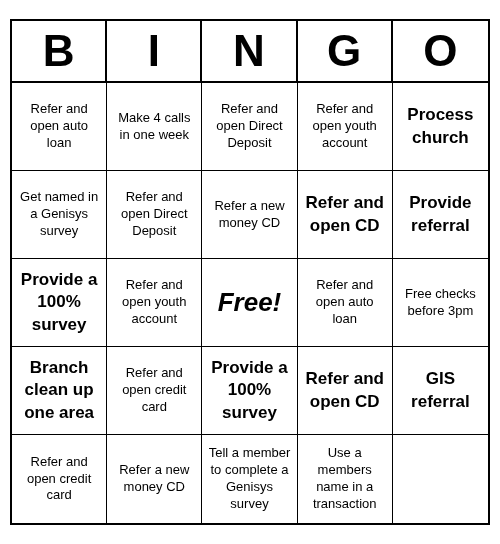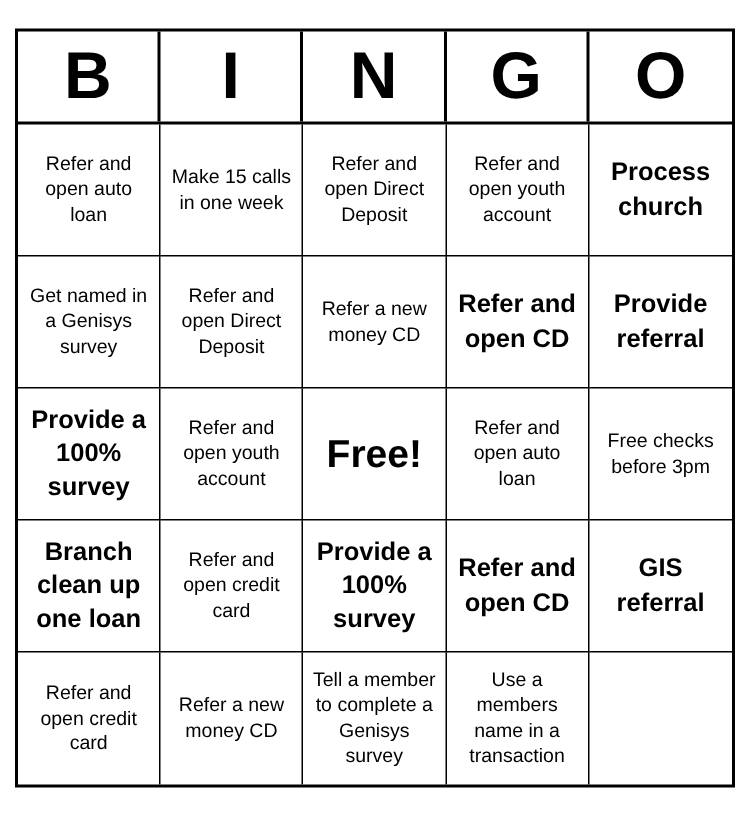--- a/index.html
+++ b/index.html
@@ -59,20 +59,21 @@
       line-height: 1.3;
     }
     .bingo-cell.large-text .cell-text {
       font-size: 17px;
       font-weight: bold;
       text-align: center;
     }
     .bingo-cell.free-cell .cell-text {
       font-size: 26px;
       font-weight: bold;
+      font-style: italic;
     }
     .bingo-cell.small-text .cell-text {
       font-size: 13px;
     }
   </style>
 </head>
 <body>
 
 <div class="bingo-card">
   <div class="bingo-header">
@@ -80,21 +81,21 @@
       <div class="bingo-header-cell">I</div>
       <div class="bingo-header-cell">N</div>
       <div class="bingo-header-cell">G</div>
       <div class="bingo-header-cell">O</div>
     </div>
   <div class="bingo-grid">
   <div class="bingo-cell">
         <span class="cell-text">Refer and open auto loan</span>
       </div>
       <div class="bingo-cell">
-        <span class="cell-text">Make 15 calls in one week</span>
+        <span class="cell-text">Make 4 calls in one week</span>
       </div>
       <div class="bingo-cell">
         <span class="cell-text">Refer and open Direct Deposit</span>
       </div>
       <div class="bingo-cell">
         <span class="cell-text">Refer and open youth account</span>
       </div>
       <div class="bingo-cell large-text">
         <span class="cell-text">Process church</span>
       </div>
@@ -122,21 +123,21 @@
       <div class="bingo-cell free-cell">
         <span class="cell-text">Free!</span>
       </div>
       <div class="bingo-cell">
         <span class="cell-text">Refer and open auto loan</span>
       </div>
       <div class="bingo-cell small-text">
         <span class="cell-text">Free checks before 3pm</span>
       </div>
       <div class="bingo-cell large-text">
-        <span class="cell-text">Branch clean up one loan</span>
+        <span class="cell-text">Branch clean up one area</span>
       </div>
       <div class="bingo-cell small-text">
         <span class="cell-text">Refer and open credit card</span>
       </div>
       <div class="bingo-cell large-text">
         <span class="cell-text">Provide a 100% survey</span>
       </div>
       <div class="bingo-cell large-text">
         <span class="cell-text">Refer and open CD</span>
       </div>

